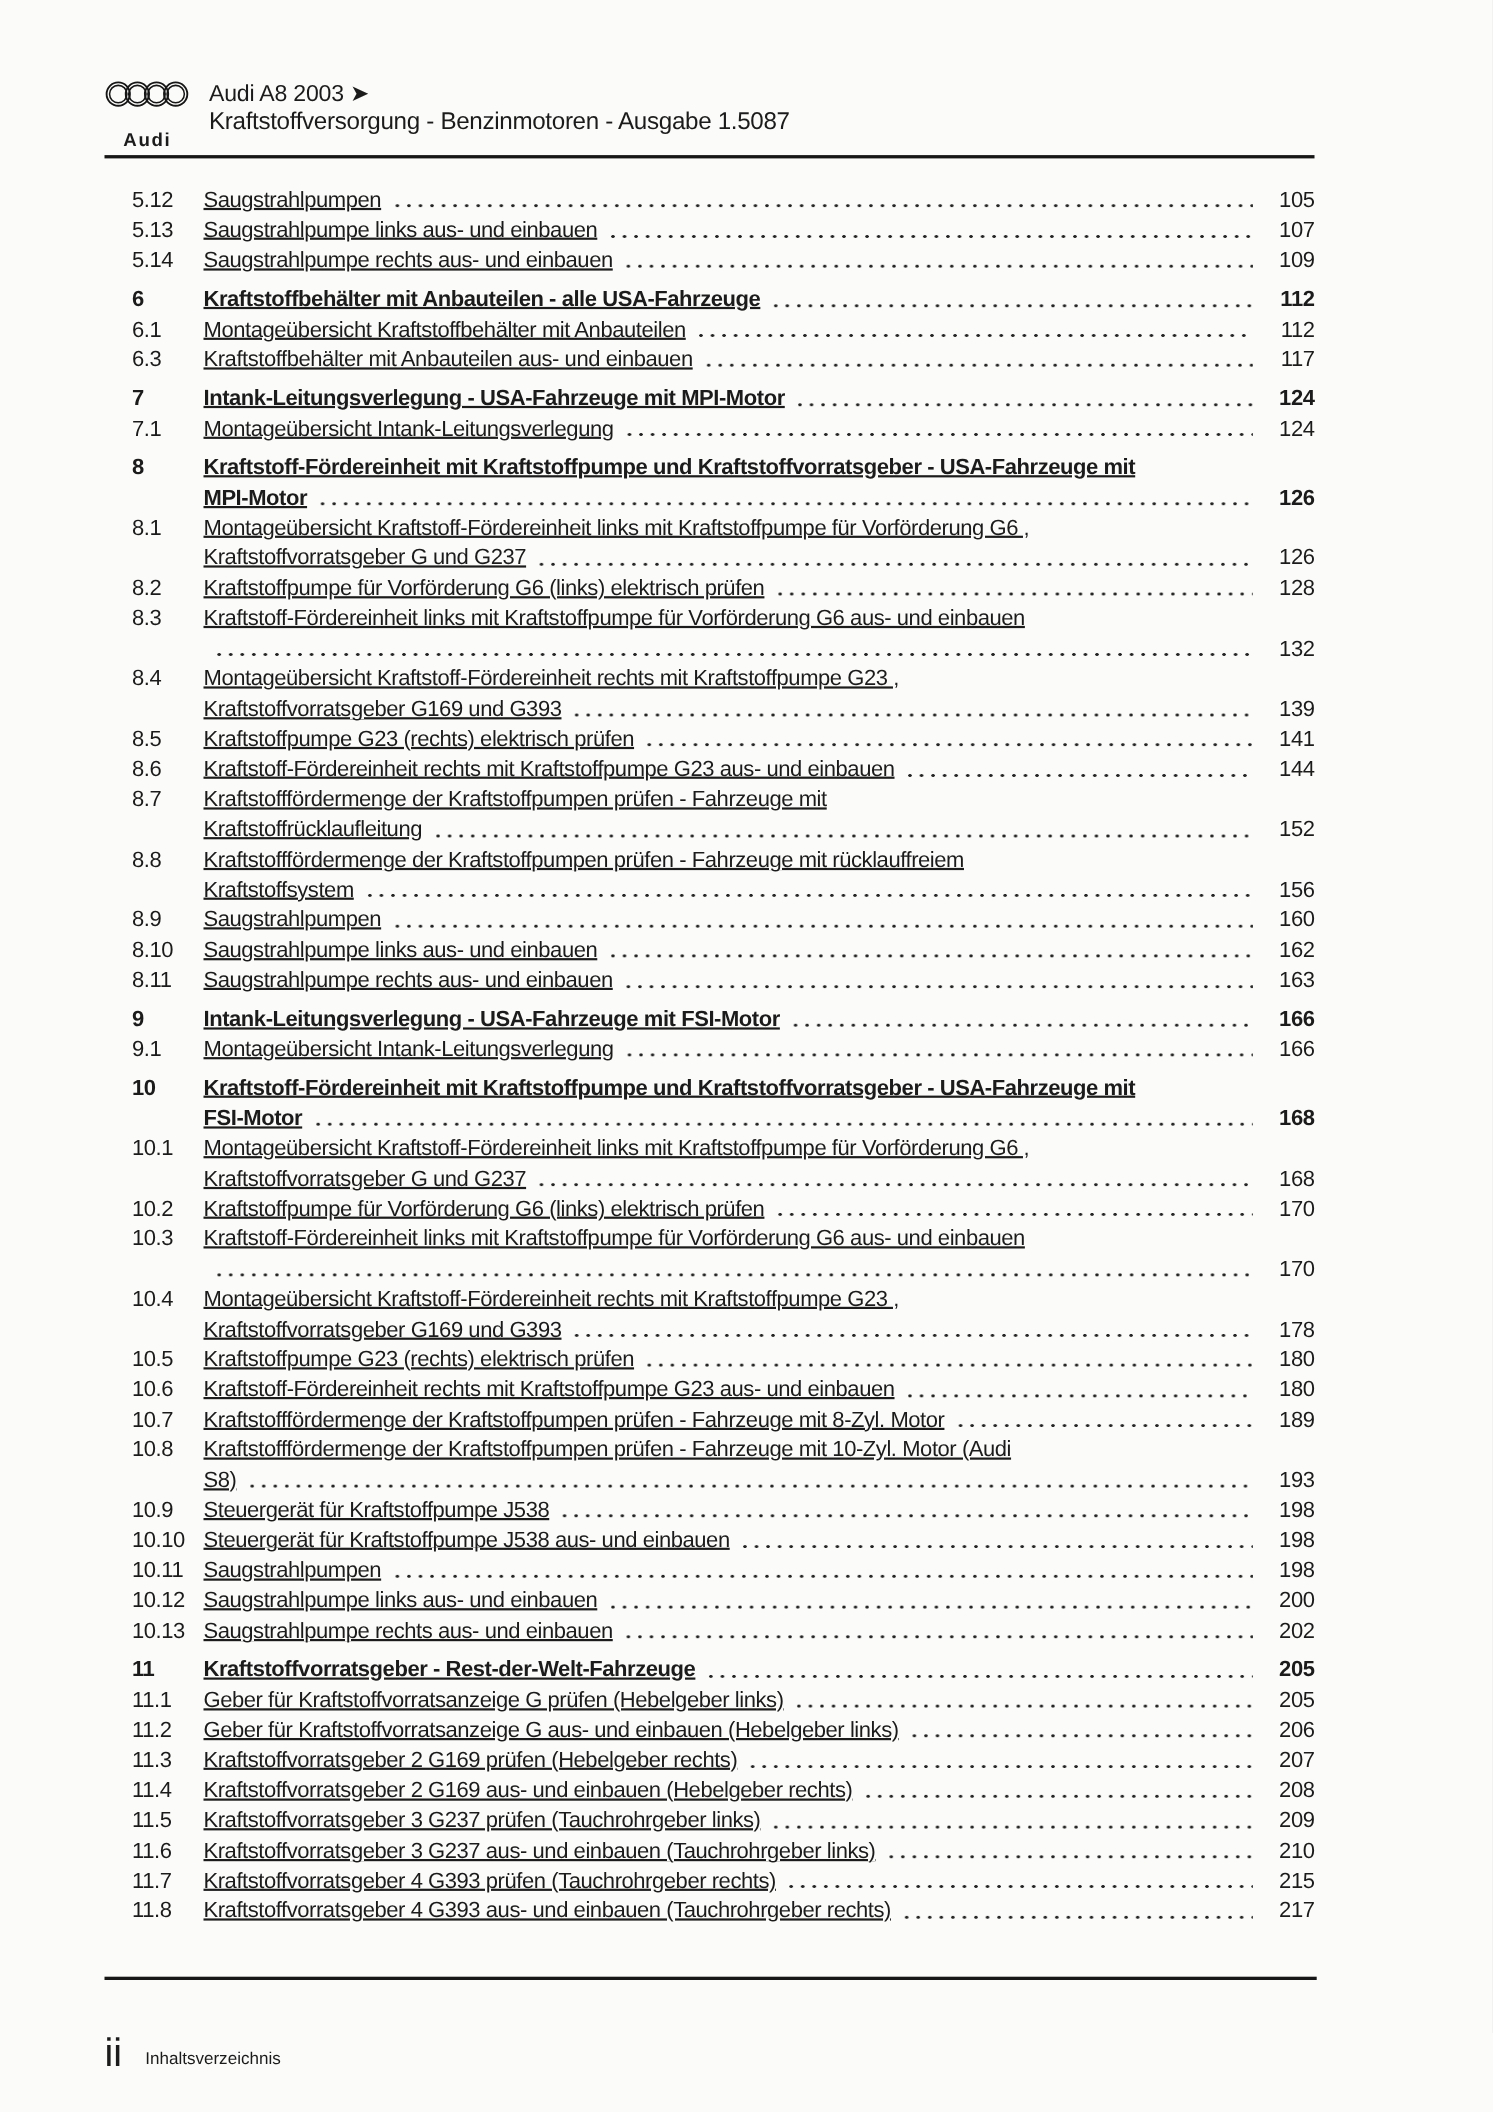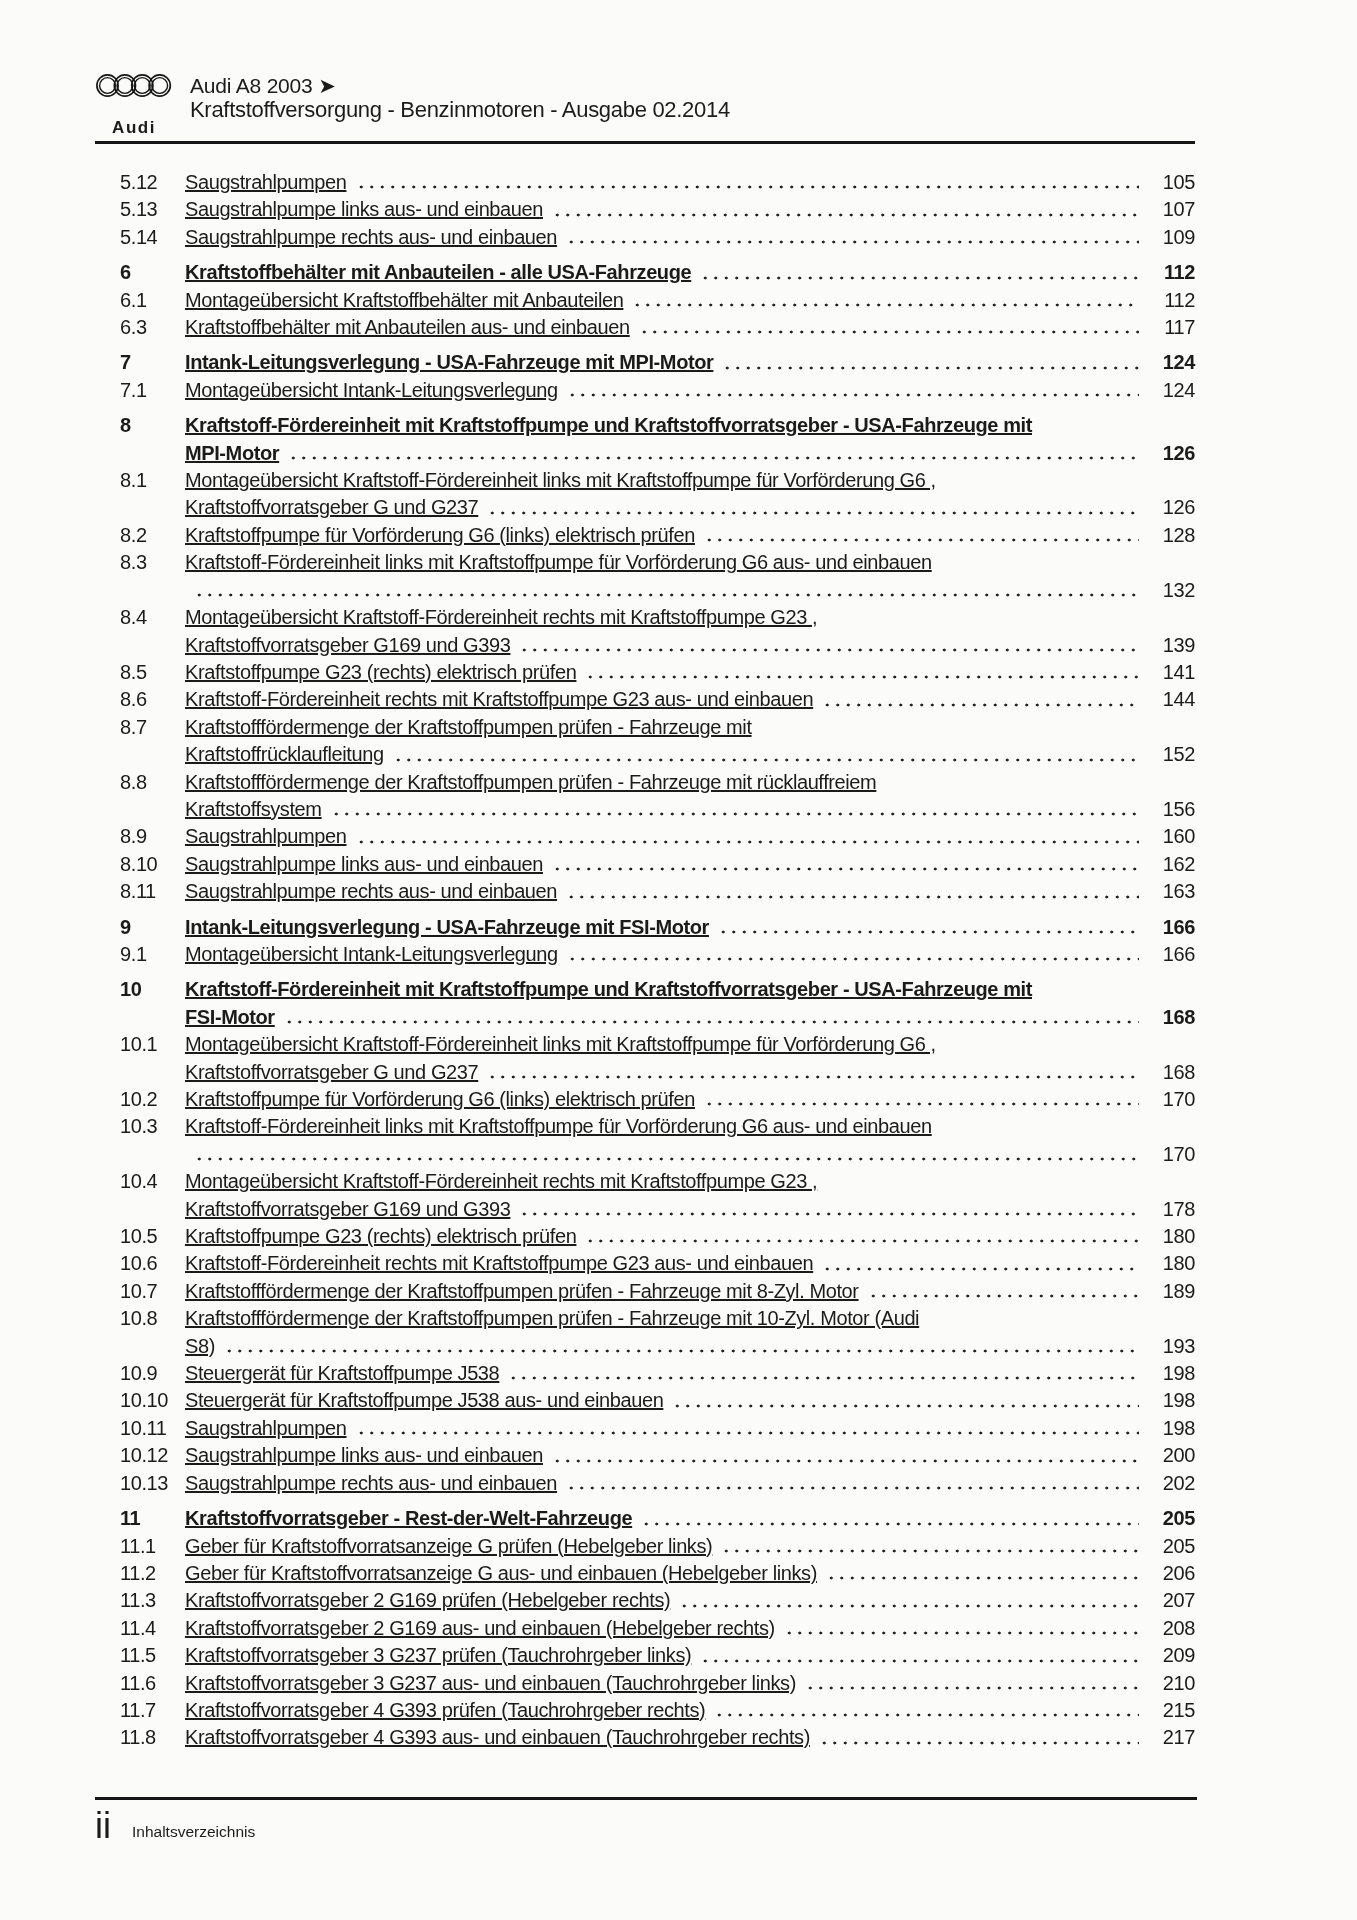--- a/index.html
+++ b/index.html
@@ -62,21 +62,21 @@
   .page { flex:0 0 auto; width:46px; text-align:right; }
 
   
   .footer {
     position:absolute;
     left:95px; right:160px; top:1797px;
     border-top:3px solid #161616;
     padding-top:12px;
     display:flex; align-items:flex-end; gap:21px;
   }
-  .footer .pg { font-size:36px; line-height:0.78; }
+  .footer .pg { font-size:36px; line-height:0.78;margin-top:40px; }
   .footer .lbl { font-size:15.5px; line-height:1; padding-bottom:1px; }
 </style>
 </head>
 <body>
 
 <div class="sheet">
 
   <div class="header">
     <div class="logo-col">
       <svg class="rings" width="78" height="27" viewBox="0 0 78 27">
@@ -88,21 +88,21 @@
           <circle cx="47.3" cy="13.5" r="10.6" stroke-width="1.7"></circle>
           <circle cx="47.3" cy="13.5" r="7.9" stroke-width="1.4"></circle>
           <circle cx="64.7" cy="13.5" r="10.6" stroke-width="1.7"></circle>
           <circle cx="64.7" cy="13.5" r="7.9" stroke-width="1.4"></circle>
         </g>
       </svg>
       <div class="wordmark">Audi</div>
     </div>
     <div class="header-text">
       <div class="l1">Audi A8 2003 ➤</div>
-      <div class="l2">Kraftstoffversorgung - Benzinmotoren - Ausgabe 02.2014</div>
+      <div class="l2">Kraftstoffversorgung - Benzinmotoren - Ausgabe 1.5087</div>
     </div>
   </div>
 
   <div class="toc">
       <div class="entry">
         <span class="num">5.12</span>
         <div class="body">
           <div class="line last">
             <span class="txt">Saugstrahlpumpen</span>
             <span class="leader"></span>

